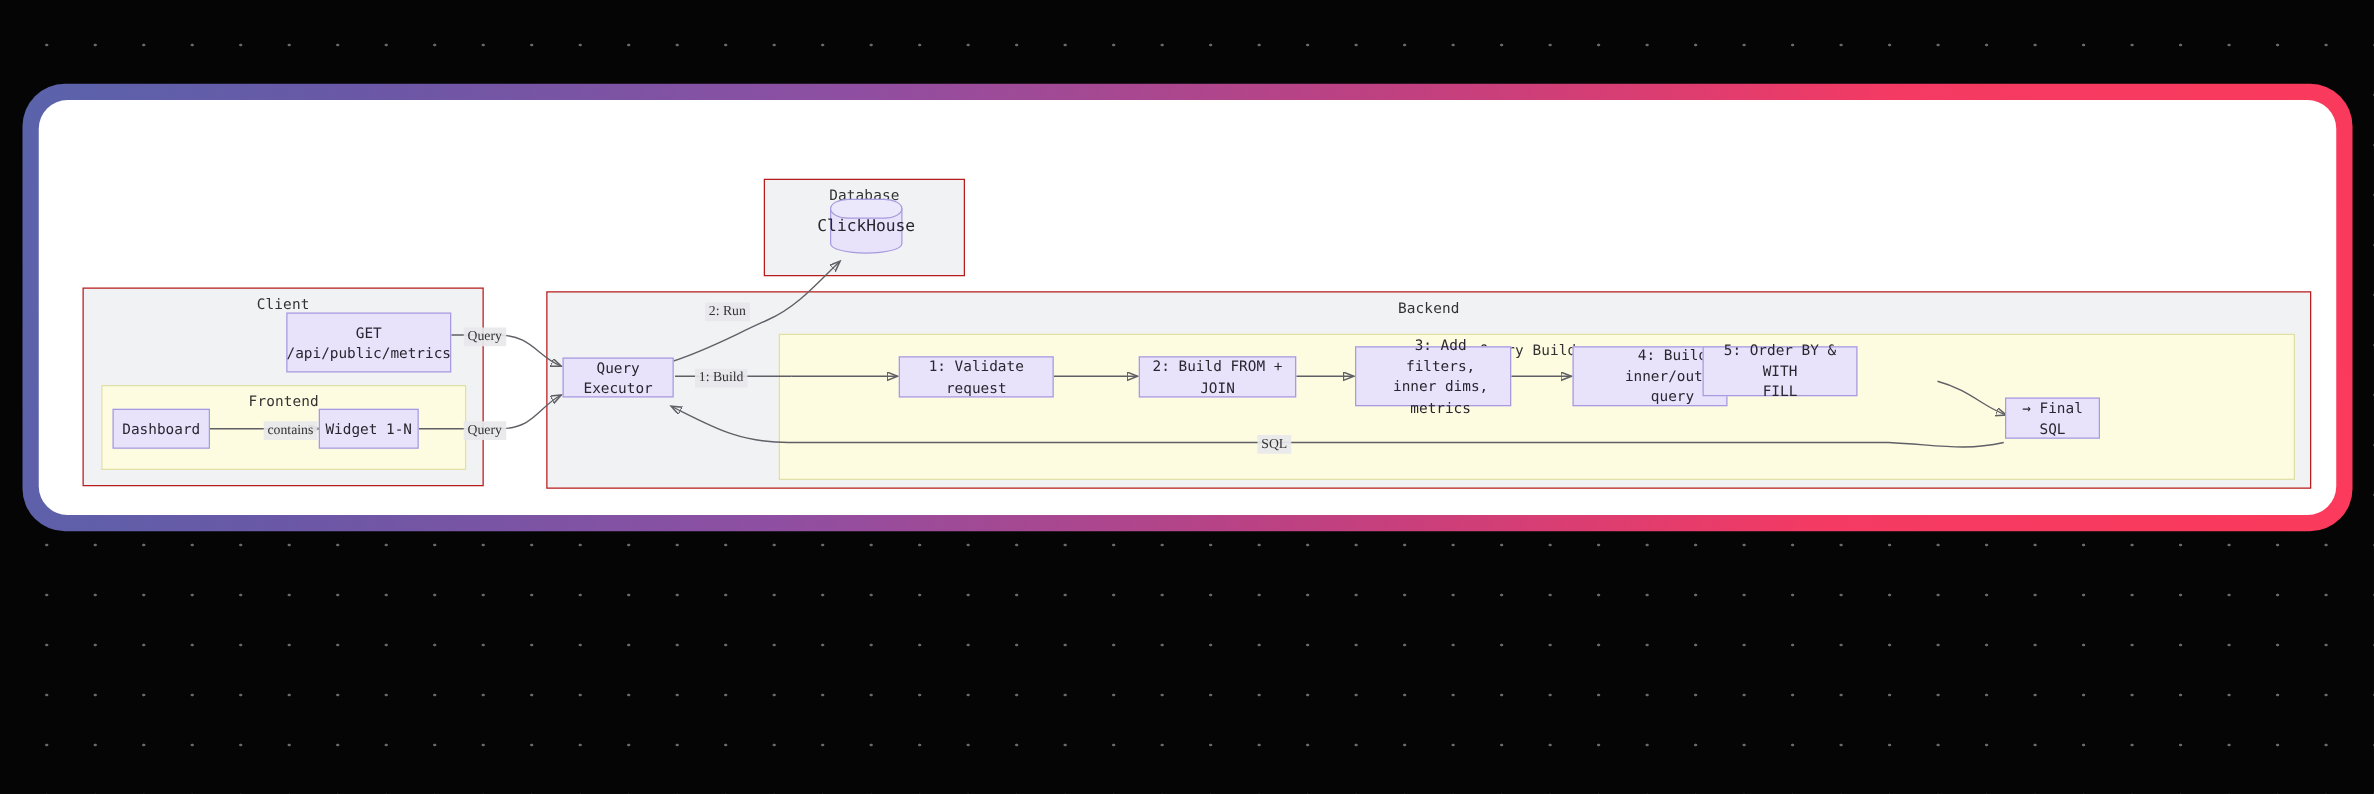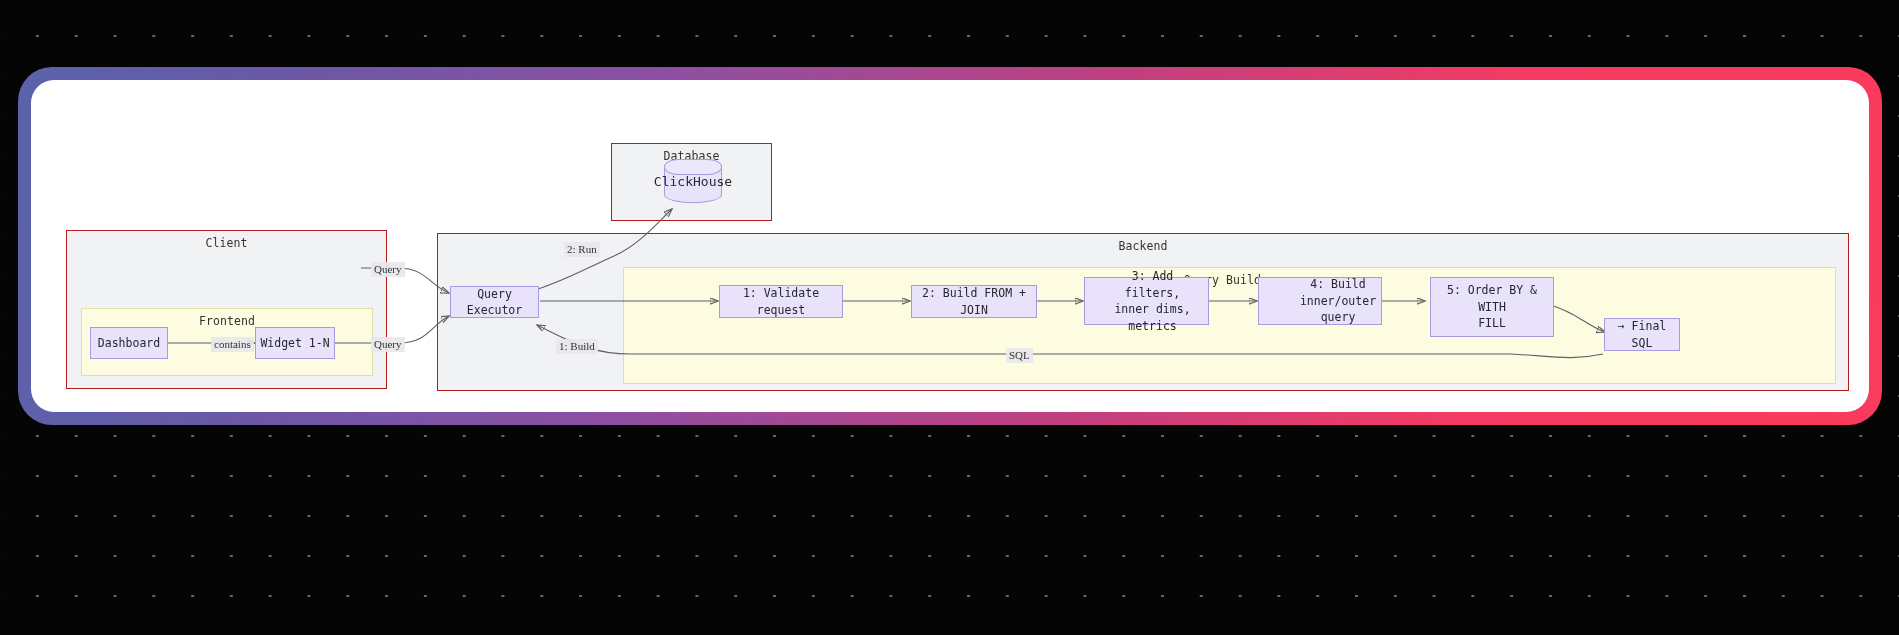--- a/index.html
+++ b/index.html
@@ -155,51 +155,53 @@
         <path d="M1006,221 L1052,221" marker-end="url(#ah)"></path>
         <path d="M1178,221 L1226,221" marker-end="url(#ah)"></path>
         <path d="M1347,221 L1394,221" marker-end="url(#ah)"></path>
 
         <path d="M1519,225 C1545,232 1556,246 1574,252" marker-end="url(#ah)"></path>
 
         <path d="M1572,274 C1540,281 1520,276 1480,274 L600,274
                  C560,274 540,262 506,245" marker-end="url(#ah)"></path>
       </svg>
 
+      <div class="node" style="left:198px; top:170px; width:132px; height:48px;">GET
+/api/public/metrics</div>
 
       <div class="node" style="left:59px; top:247px; width:78px; height:32px;">Dashboard</div>
 
       <div class="node" style="left:224px; top:247px; width:80px; height:32px;">Widget 1-N</div>
 
       <div class="cyl" style="left:633px; top:79px; width:58px; height:44px;">ClickHouse</div>
 
       <div class="node" style="left:419px; top:206px; width:89px; height:32px;">Query Executor</div>
 
       <div class="node" style="left:688px; top:205px; width:124px; height:33px;">1: Validate request</div>
 
       <div class="node" style="left:880px; top:205px; width:126px; height:33px;">2: Build FROM + JOIN</div>
 
       <div class="node" style="left:1053px; top:197px; width:125px; height:48px;padding-left:16px;">3: Add filters,
 inner dims, metrics</div>
 
       <div class="node" style="left:1227px; top:197px; width:124px; height:48px;padding-left:40px;">4: Build
 inner/outer query</div>
 
-      <div class="node" style="left:1399px; top:197px; width:124px; height:60px;">5: Order BY &amp; WITH
+      <div class="node" style="left:1331px; top:197px; width:124px; height:40px;">5: Order BY &amp; WITH
 FILL</div>
 
       <div class="node" style="left:1573px; top:238px; width:76px; height:33px;">→ Final SQL</div>
 
       <div class="edge-label" style="left:340px; top:182px;">Query</div>
 
       <div class="edge-label" style="left:340px; top:257px;">Query</div>
 
       <div class="edge-label" style="left:132px; top:257px;margin-left:48px;">contains</div>
 
-      <div class="edge-label" style="left:525px; top:215px;margin-top:44px;">1: Build</div>
+      <div class="edge-label" style="left:525px; top:215px;">1: Build</div>
 
       <div class="edge-label" style="left:533px; top:162px;">2: Run</div>
 
       <div class="edge-label" style="left:975px; top:268px;">SQL</div>
 
     </div>
   </div>
 </div>
 
 </body></html>

